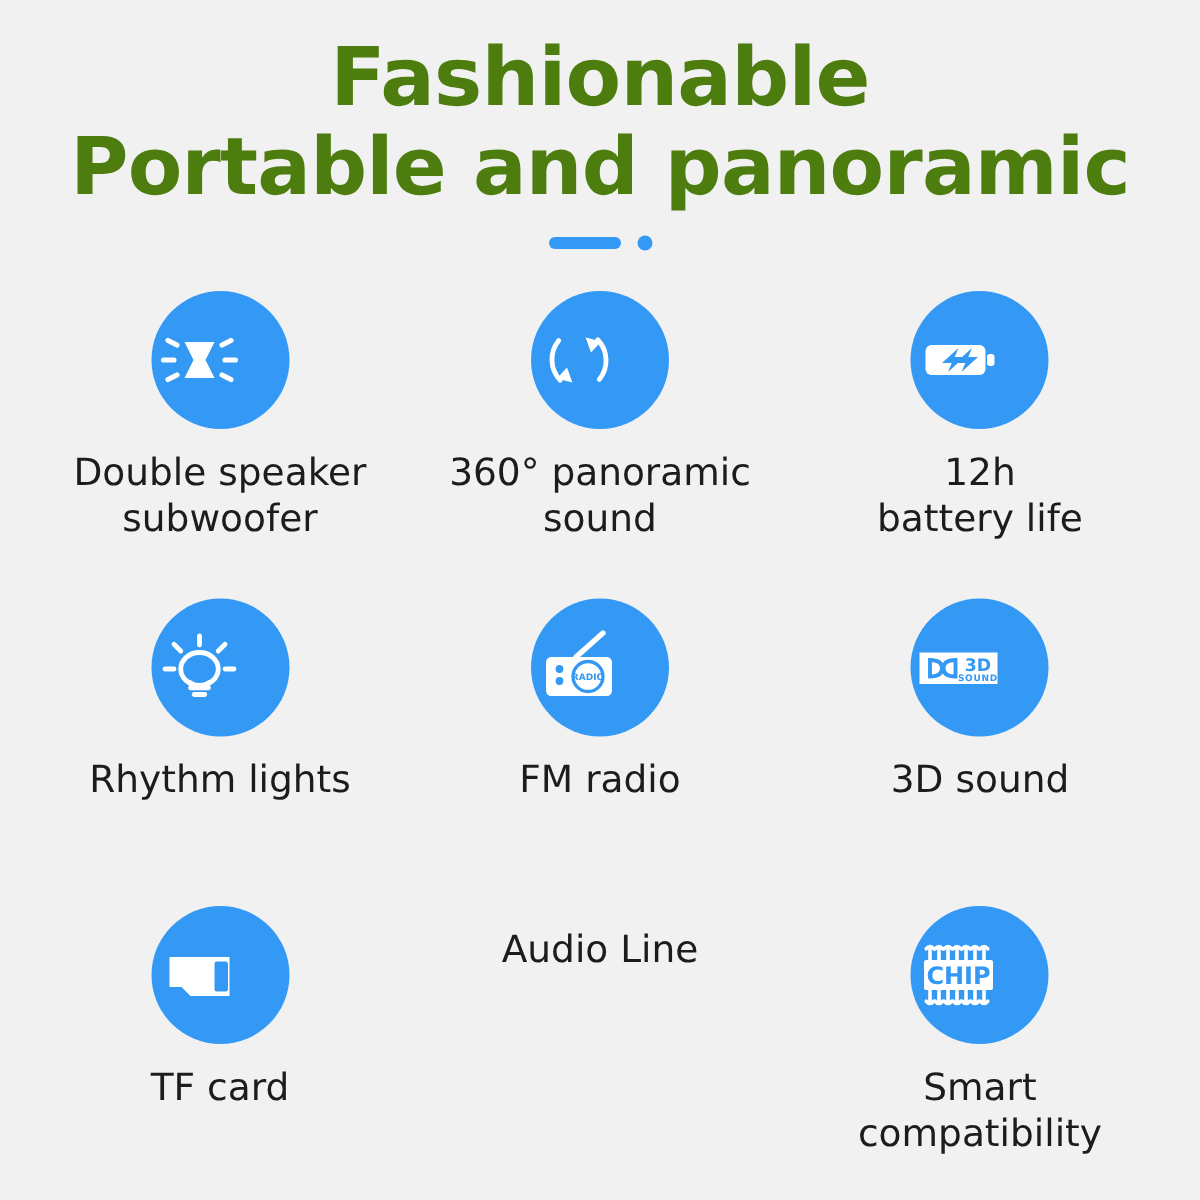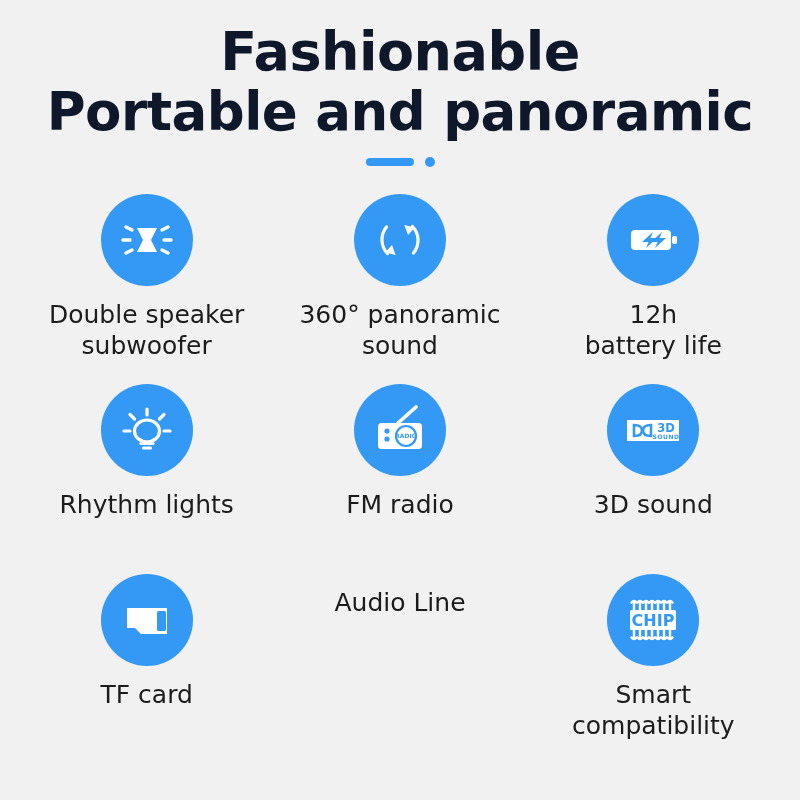--- a/index.html
+++ b/index.html
@@ -30,21 +30,21 @@
     text-align: center;
     margin-top: 22px;
   }
   .heading-line {
     display: block;
     font-family: "DejaVu Sans", sans-serif;
     font-weight: bold;
     font-size: 54px;
     line-height: 60px;
     letter-spacing: -0.5px;
-    color: #0f172a;
+    color: #4d7c0f;
     white-space: nowrap;
   }
   .heading-line-2 {
     font-size: 53px;
   }
 
   
   .divider {
     display: flex;
     align-items: center;
@@ -65,36 +65,35 @@
     border-radius: 50%;
     background: #3399f5;
   }
 
   
   .grid {
     margin-top: 26px;
     width: 760px;
     display: grid;
     grid-template-columns: repeat(3, 1fr);
-    row-gap: 0px;
+    row-gap: 15px;
   }
   .cell {
     display: flex;
     flex-direction: column;
     align-items: center;
     height: 190px;
   }
   .icon-circle {
     width: 92px;
     height: 92px;
     border-radius: 50%;
     background: #3399f5;
     display: flex;
     align-items: center;
-    justify-content: center;
     flex: 0 0 auto;
     text-decoration: underline;
   }
   .icon-circle svg {
     display: block;
   }
   .cell-label {
     margin-top: 13px;
     font-family: "DejaVu Sans", sans-serif;
     font-size: 25px;

